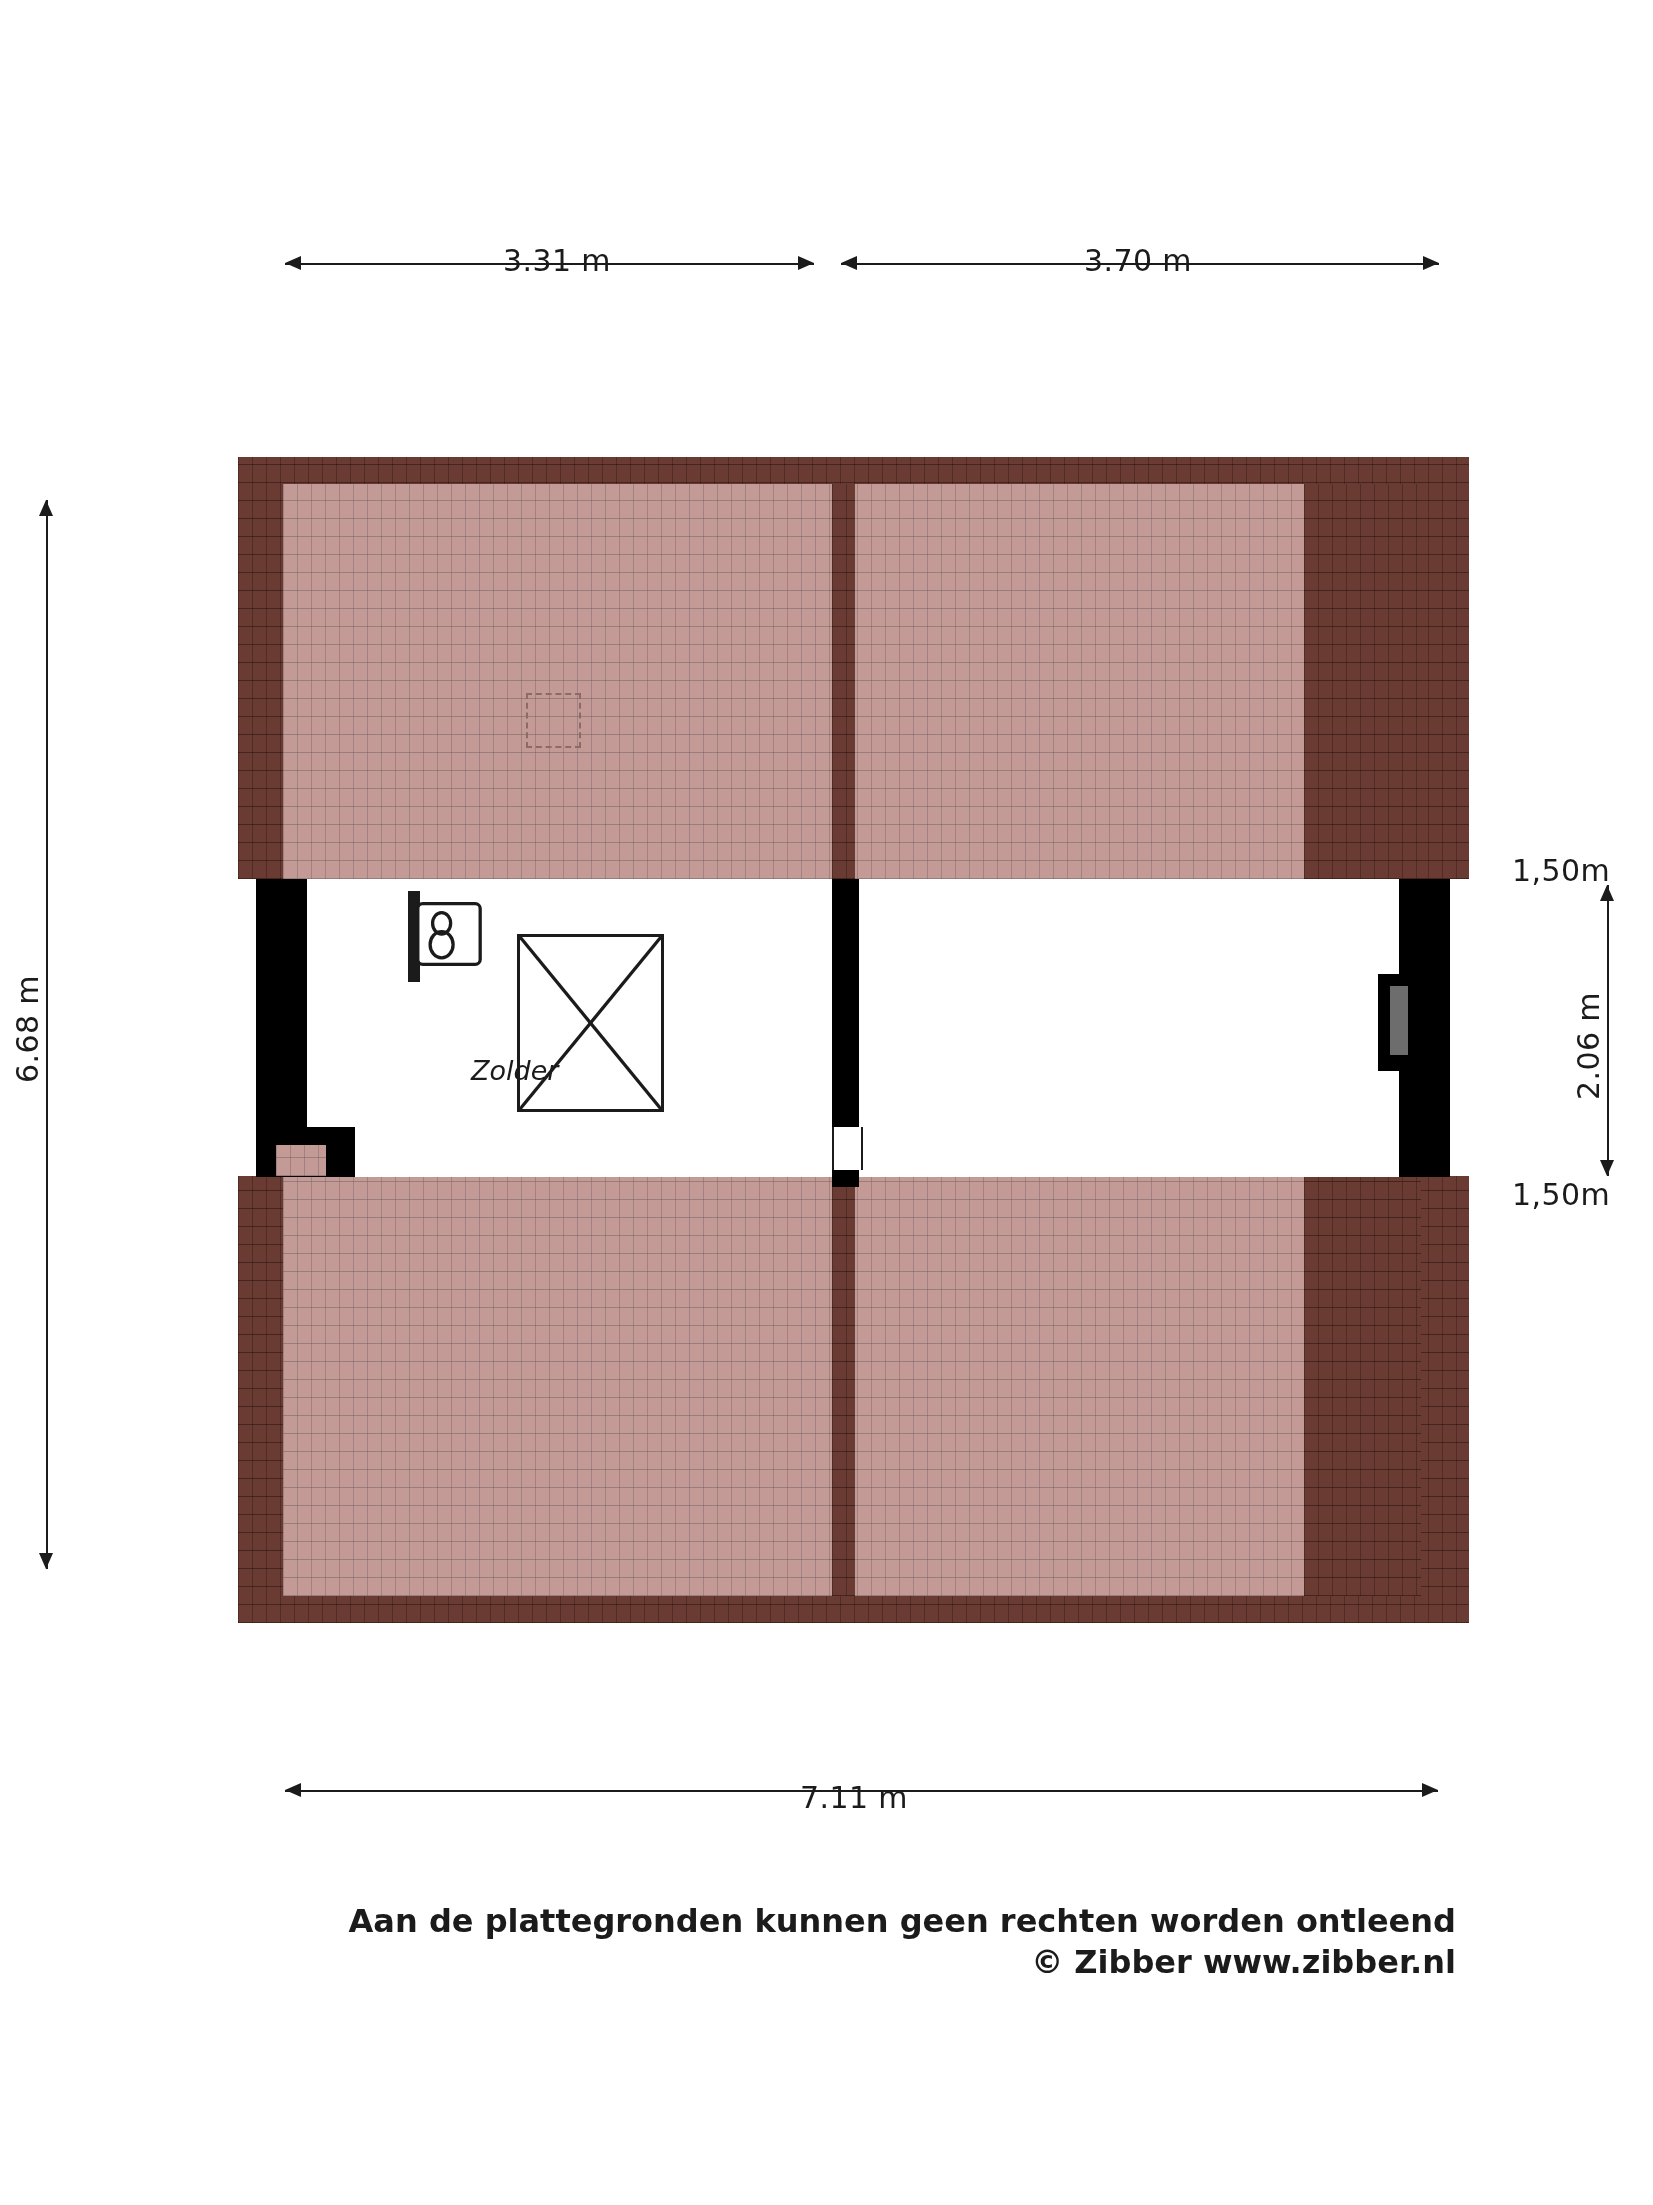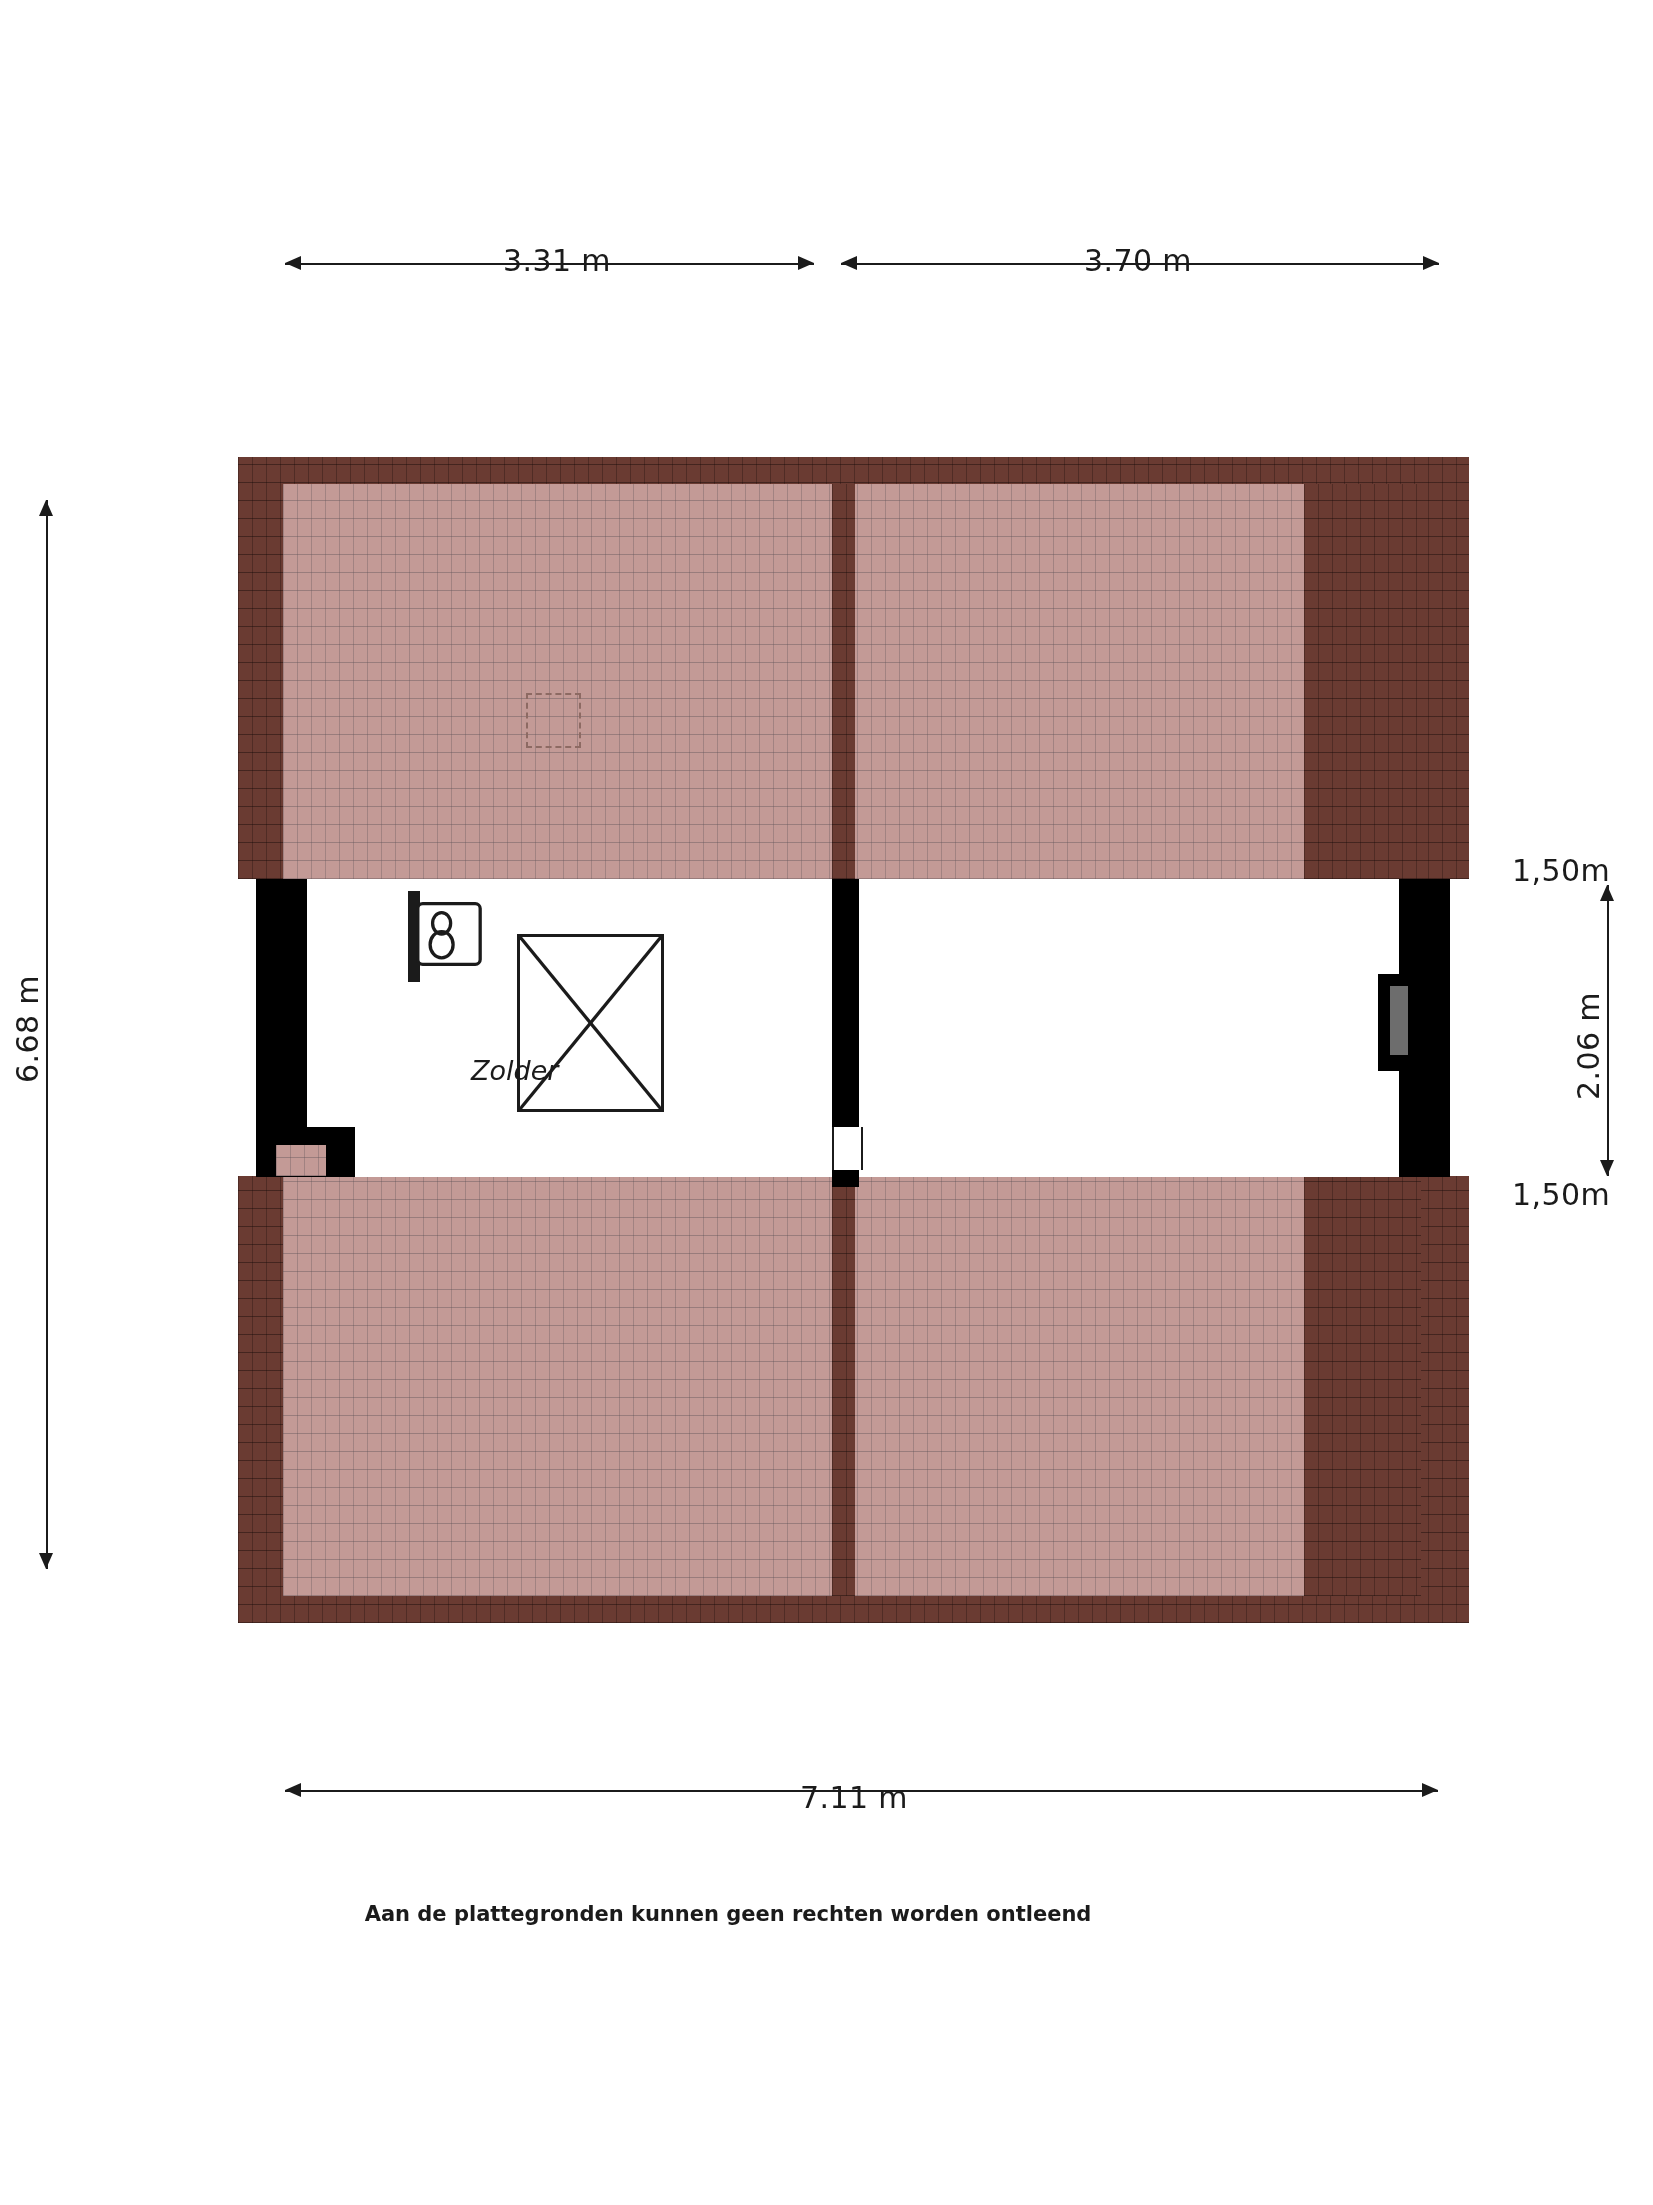--- a/index.html
+++ b/index.html
@@ -144,22 +144,22 @@
     position: absolute;
     background: #ffffff;
     border-left: 2.5px solid #1b1b1b;
     border-right: 2.5px solid #1b1b1b;
   }
 
   
   .footer {
     position: absolute;
     width: 100%;
-    text-align: center;
-    font-size: 21px;
+    text-align: right;
+    font-size: 32px;
     color: #1b1b1b;
     font-weight: bold;
   }
 </style>
 </head>
 <body>
 
 <div class="stage">
 
   <div>
@@ -258,15 +258,16 @@
 
   <div>
     <div class="arrow-h" style="left:285px; top:1790px; width:1153px;">
       <span class="head head-l"></span>
       <span class="head head-r"></span>
     </div>
     <div class="dim-label" style="left:800px; top:1770px;margin-top:10px;">7.11 m</div>
   </div>
 
   <div class="footer" style="top:1902px;">Aan de plattegronden kunnen geen rechten worden ontleend</div>
+  <div class="footer" style="top:1943px;">© Zibber www.zibber.nl</div>
 
 </div>
 
 
 </body></html>

